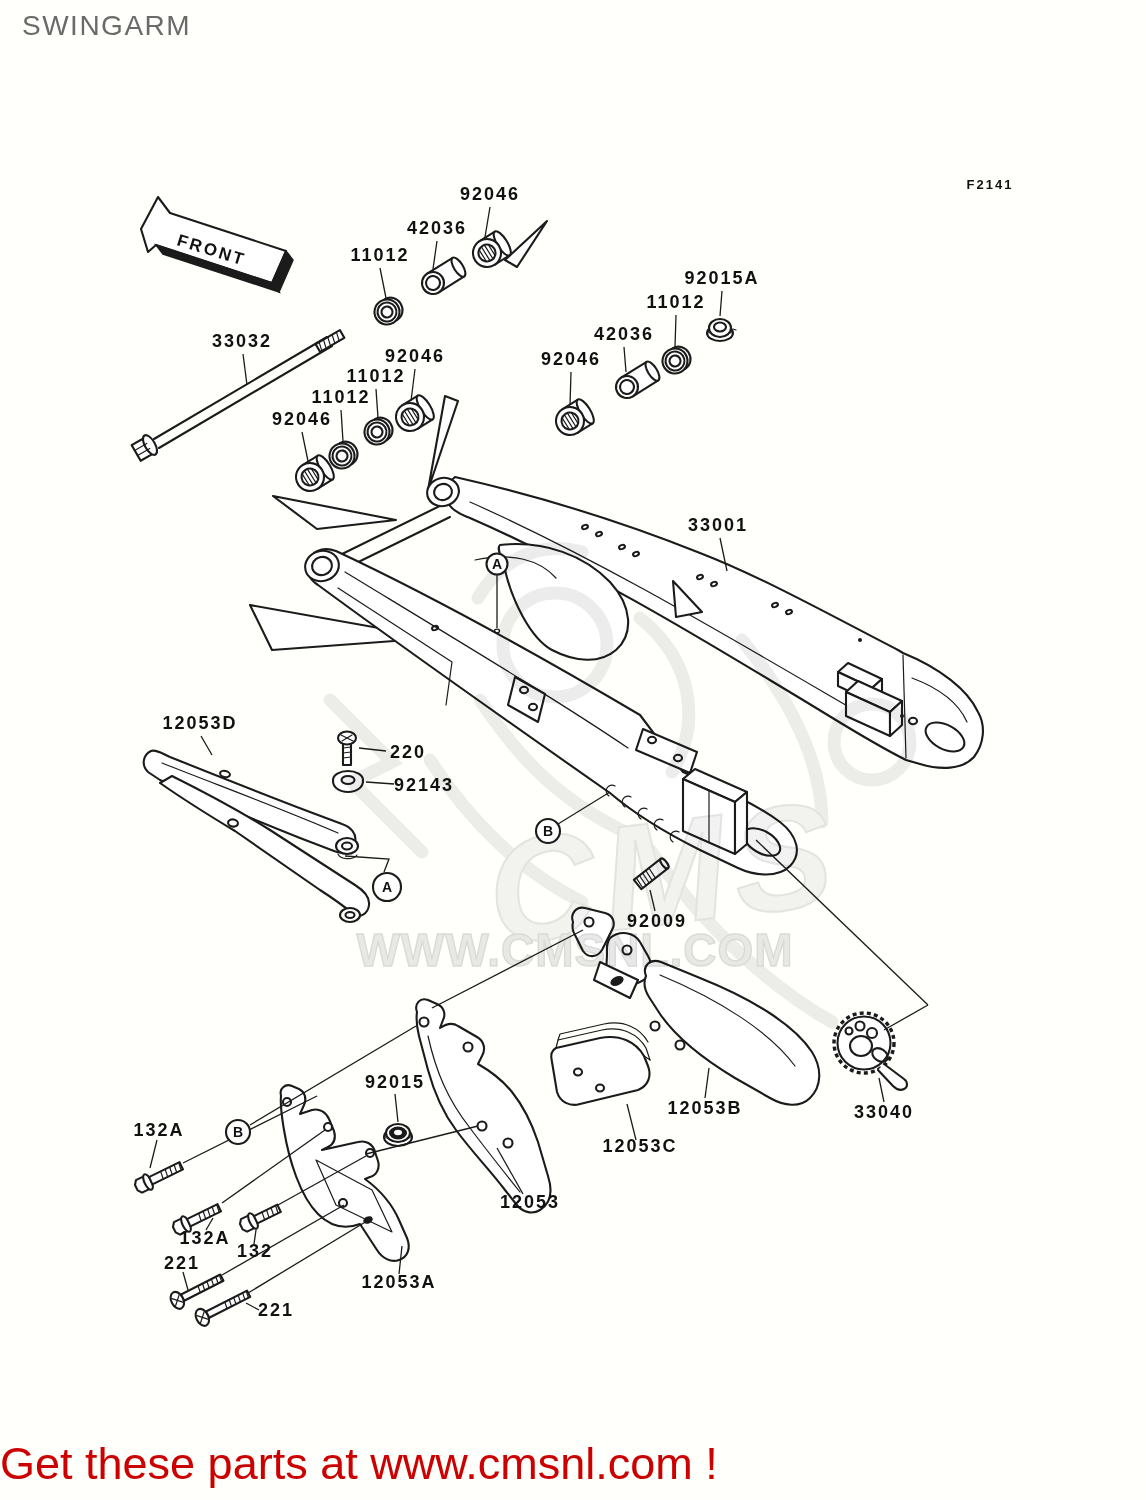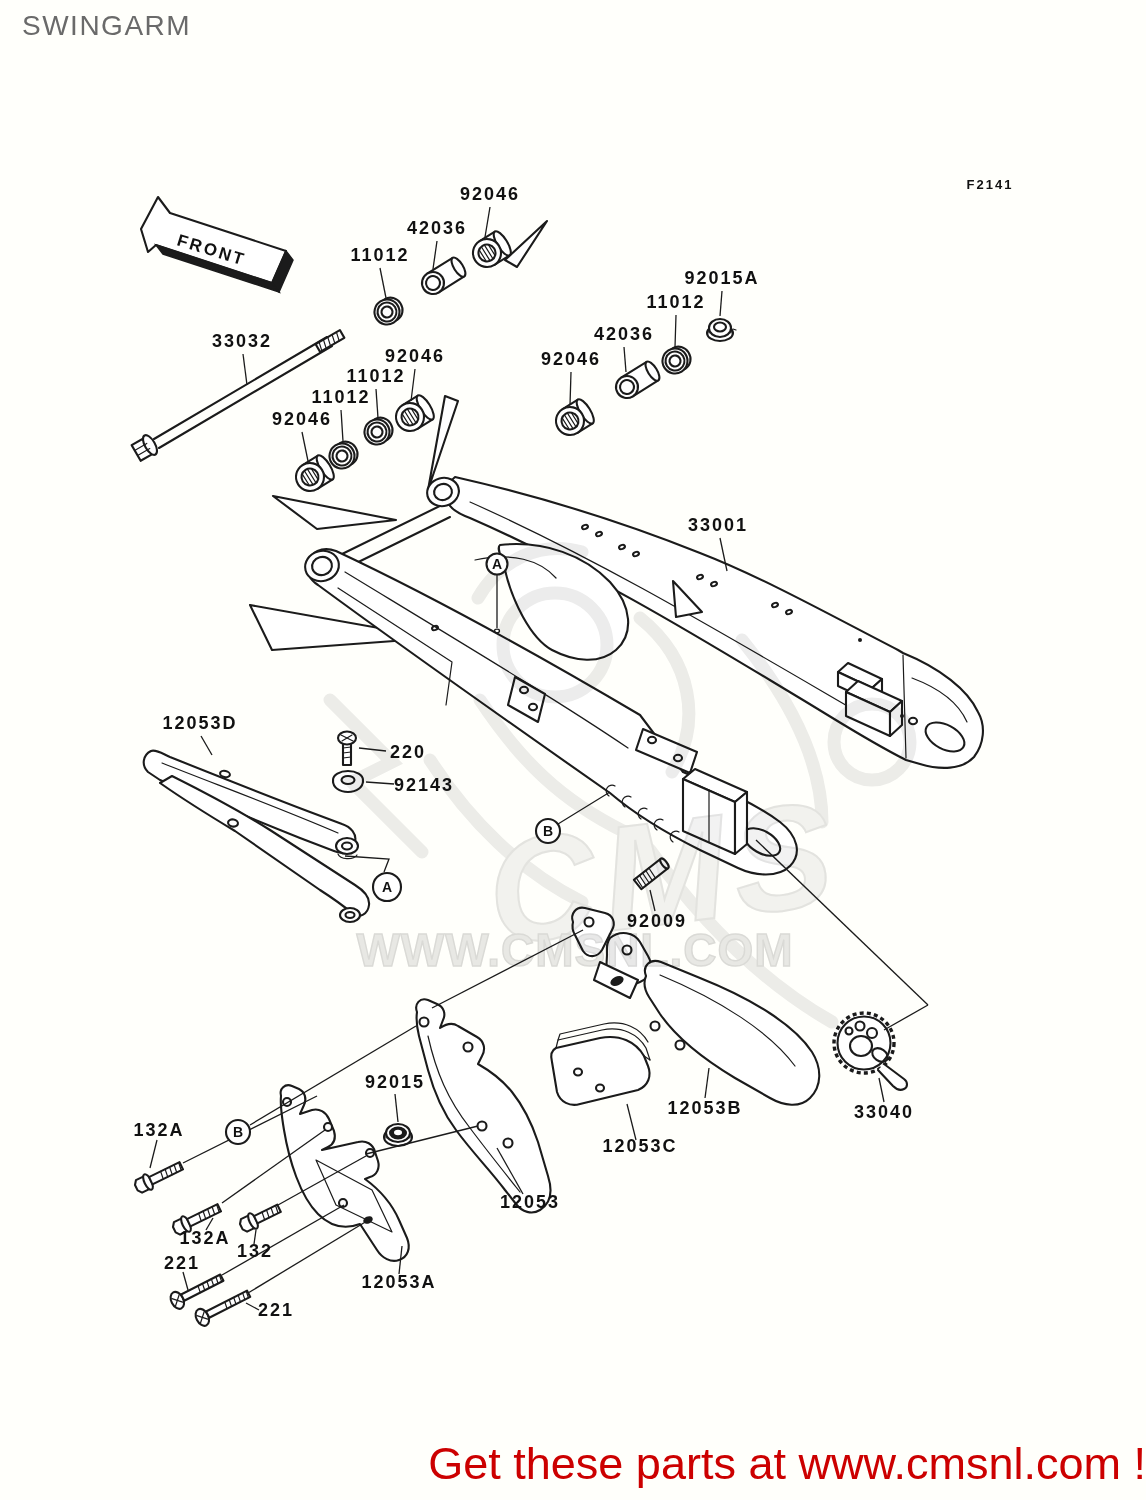--- a/index.html
+++ b/index.html
@@ -1,20 +1,20 @@
 <!DOCTYPE html>
 <html><head>
 <meta charset="utf-8">
 <style>
   html,body{margin:0;padding:0;}
   body{width:1146px;height:1500px;overflow:hidden;background:#ffffff;}
   .stage{position:relative;width:1146px;height:1500px;background:#fffffb;font-family:"Liberation Sans",sans-serif;}
   .stage svg{position:absolute;left:0;top:0;}
   .page-title{position:absolute;left:22px;top:10px;font-size:28px;letter-spacing:1.5px;color:#6a6a6a;font-family:"Liberation Sans",sans-serif;text-align:right;}
-  .banner{position:absolute;left:0;top:1438px;width:1146px;text-align:right;font-size:45px;color:#cc0000;font-family:"Liberation Sans",sans-serif;letter-spacing:0px;cursor:pointer;}
+  .banner{position:absolute;left:0;top:1438px;width:1146px;text-align:left;font-size:45px;color:#cc0000;font-family:"Liberation Sans",sans-serif;letter-spacing:0px;cursor:pointer;}
   .lineart{stroke:#1b1b1b;fill:none;stroke-width:2.1;stroke-linejoin:round;stroke-linecap:round;}
   .fillw{fill:#ffffff;}
   .thin{stroke-width:1.2;}
   .leader{stroke:#1b1b1b;stroke-width:1.3;fill:none;}
   .plabel{font-family:"Liberation Sans",sans-serif;font-weight:bold;font-size:18px;letter-spacing:2px;fill:#111111;text-anchor:middle;}
   .figcode{font-family:"Liberation Sans",sans-serif;font-weight:bold;font-size:13px;letter-spacing:2px;fill:#111111;text-anchor:middle;}
   .marker-letter{font-family:"Liberation Sans",sans-serif;font-weight:bold;font-size:14px;fill:#111111;text-anchor:middle;}
   .wm{mix-blend-mode:multiply;}
   .wm-stroke{stroke:#ececec;stroke-width:13;fill:none;stroke-linecap:round;}
   .wm-cms{font-family:"Liberation Sans",sans-serif;font-weight:bold;font-style:italic;font-size:148px;letter-spacing:8px;fill:#f2f2f2;stroke:#e3e3e3;stroke-width:2;}

